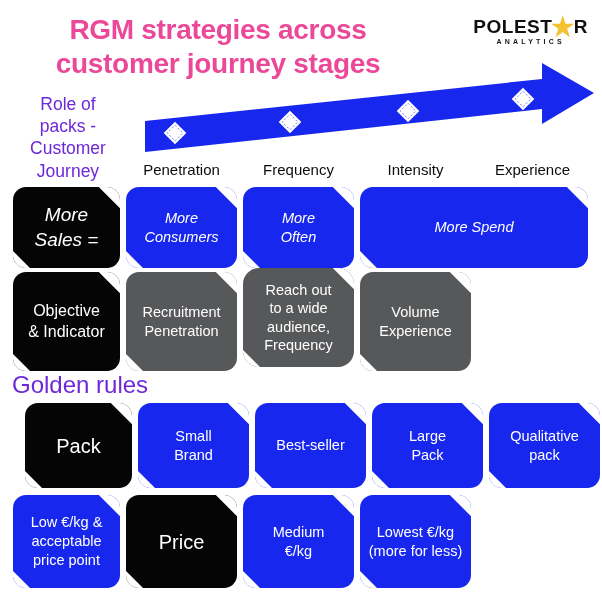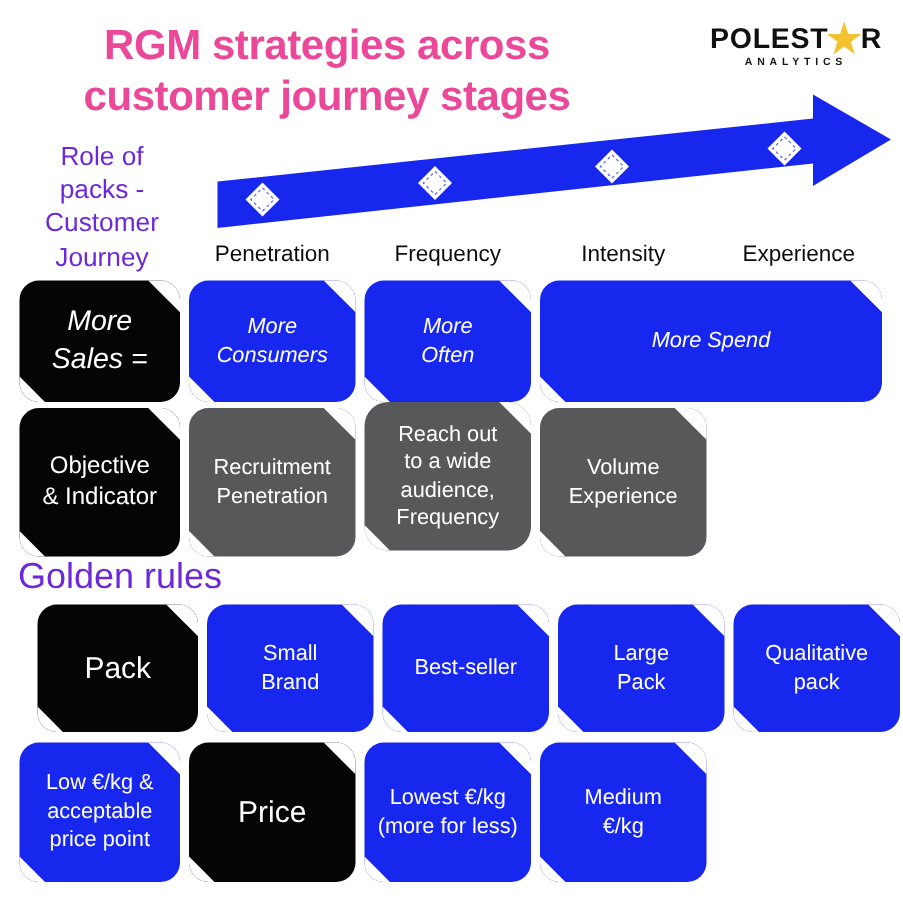--- a/index.html
+++ b/index.html
@@ -138,19 +138,19 @@
 Pack</div>
     <div class="box blue-box">Qualitative
 pack</div>
   </div>
 
   <div class="row row4">
     <div class="box blue-box">Low €/kg &amp;
 acceptable
 price point</div>
     <div class="box label-box big-label">Price</div>
+    <div class="box blue-box">Medium
+€/kg</div>
     <div class="box blue-box">Lowest €/kg
 (more for less)</div>
-    <div class="box blue-box">Medium
-€/kg</div>
   </div>
 
 </div>
 
 </body></html>

